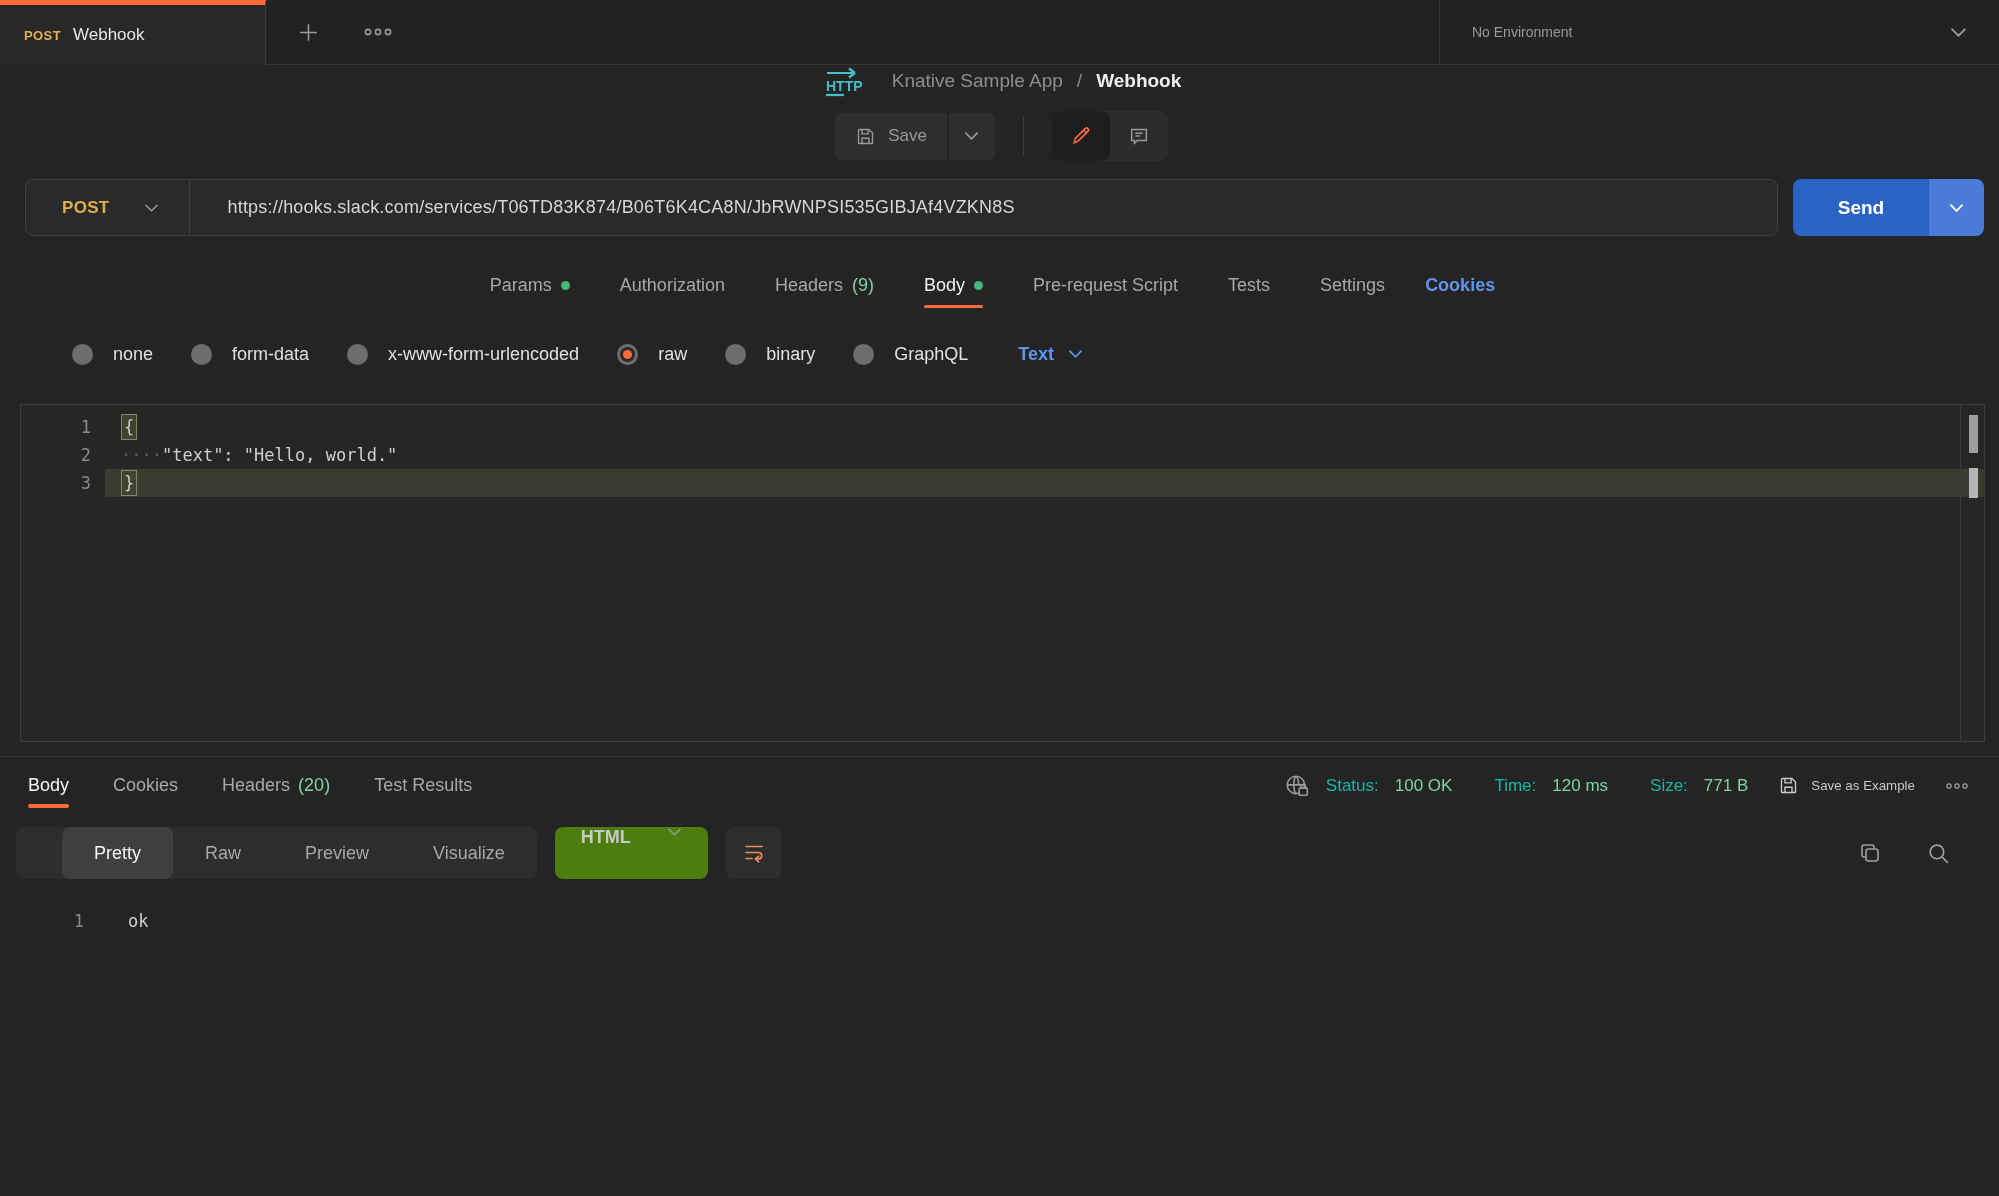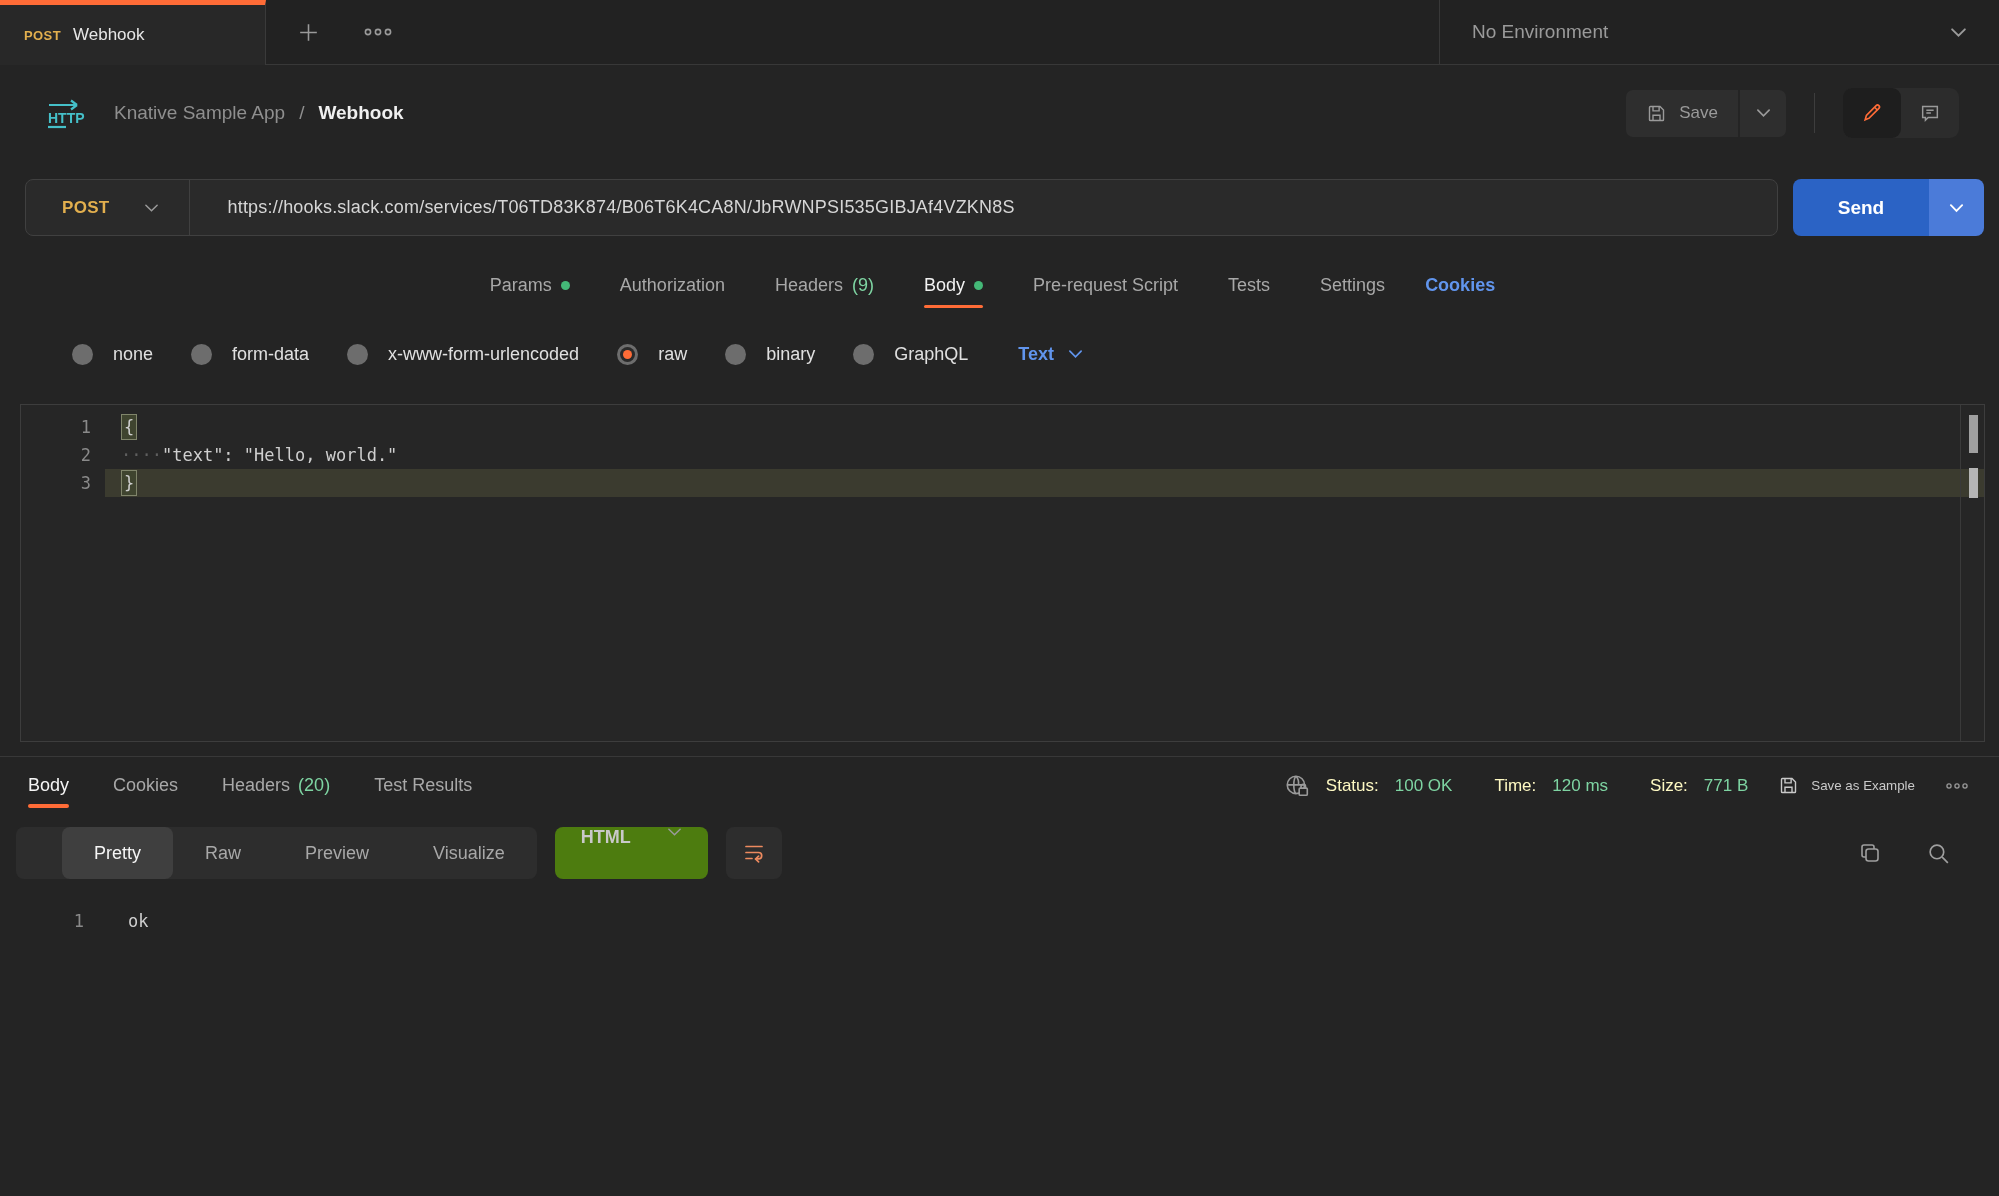--- a/index.html
+++ b/index.html
@@ -9,24 +9,24 @@
   button { background:none; border:none; font-family:inherit; cursor:pointer; color:inherit; }
 
   
   .tabbar { display:flex; height:65px; background:#222; }
   .tab-active { width:266px; background:#282828; border-top:5px solid #ff6c37; border-right:1px solid #3a3a3a; display:flex; align-items:center; gap:12px; padding:0 24px; }
   .tab-method { font-size:13px; font-weight:700; color:#e2af4e; letter-spacing:.4px; }
   .tab-title { font-size:17px; color:#e6e6e6; }
   .strip-rest { flex:1; display:flex; align-items:center; gap:42px; padding-left:30px; border-bottom:1px solid #383838; }
   .icon-btn { display:grid; place-items:center; }
   .env-section { width:560px; display:flex; align-items:center; justify-content:space-between; padding:0 32px; border-left:1px solid #383838; border-bottom:1px solid #383838; }
-  .env-label { color:#9a9a9a; font-size:19px; }
-
-  
-  .crumb-row { height:96px; display:flex; align-items:center; justify-content:space-between; padding:0 40px 0 44px; }
+  .env-label { color:#9a9a9a; font-size:14px; }
+
+  
+  .crumb-row { height:96px; display:flex; align-items:center; justify-content:space-between; padding:0 40px 0 44px;flex-direction:column; }
   .crumb-left { display:flex; align-items:center; gap:26px; }
   .crumb-texts { display:flex; align-items:center; gap:14px; font-size:19px; }
   .crumb-col { color:#8f8f8f; }
   .crumb-sep { color:#8f8f8f; }
   .crumb-name { color:#f0f0f0; font-weight:700; }
   .crumb-right { display:flex; align-items:center; }
   .save-split { display:flex; align-items:center; }
   .btn-save { height:47px; background:#2e2e2e; border-radius:7px 0 0 7px; display:flex; align-items:center; gap:12px; padding:0 20px; color:#9a9a9a; font-size:17px; }
   .btn-save-caret { height:47px; width:46px; background:#2e2e2e; border-radius:0 7px 7px 0; margin-left:2px; display:grid; place-items:center; color:#9a9a9a; }
   .v-divider { width:1px; height:40px; background:#3d3d3d; margin:0 28px; }
@@ -77,21 +77,21 @@
   .sb-mark2 { position:absolute; top:63px; right:6px; width:9px; height:30px; background:#b5b5b5; }
 
   
   .resp-section { margin-top:14px; border-top:1px solid #383838; }
   .resp-header { display:flex; align-items:center; justify-content:space-between; height:57px; padding:0 30px 0 28px; }
   .resp-tabs { display:flex; align-items:center; gap:44px; height:100%; }
   .resp-tab { position:relative; display:flex; align-items:center; gap:8px; height:100%; color:#a8a8a8; font-size:18px; }
   .resp-tab.active { color:#f5f5f5; }
   .resp-tab.active::after { content:''; position:absolute; left:0; right:0; bottom:6px; height:4px; background:#ff6c37; border-radius:2px; }
   .resp-meta { display:flex; align-items:center; gap:16px; font-size:17px; }
-  .meta-label { color:#fef9c3; }
+  .meta-label { color:#14b8a6; }
   .meta-value { color:#7ed4a2; }
   .meta-gap { width:10px; }
   .save-example { display:flex; align-items:center; gap:12px; color:#c9c9c9; margin-left:14px; }
   .resp-more { margin-left:14px; }
 
   
   .resp-toolbar { display:flex; align-items:center; justify-content:space-between; margin-top:13px; padding:0 48px 0 16px; }
   .toolbar-left { display:flex; align-items:center; gap:18px; }
   .seg { display:flex; background:#2d2d2d; border-radius:8px; height:52px; align-items:stretch;padding-left:46px; }
   .seg-item { display:flex; align-items:center; padding:0 32px; color:#a8a8a8; font-size:18px; border-radius:8px; }

